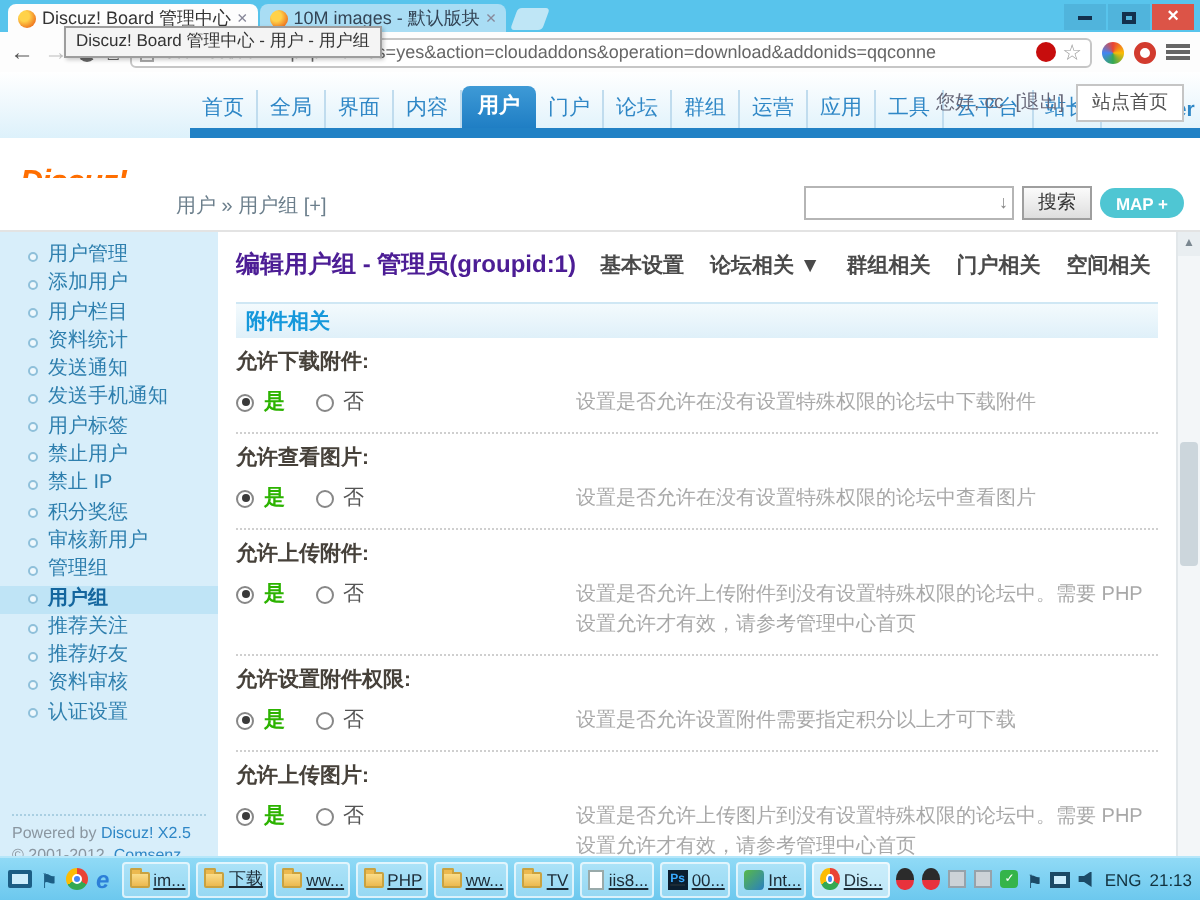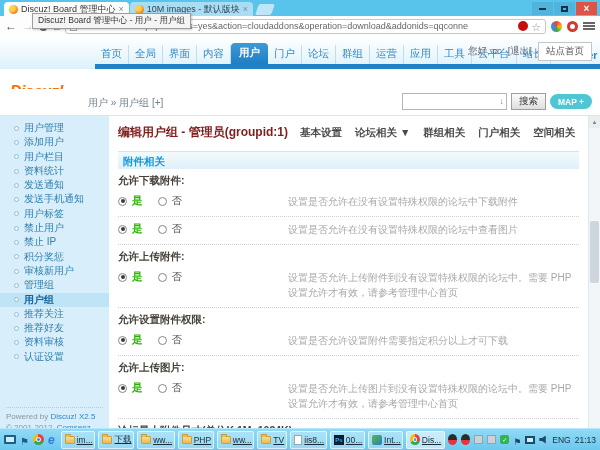--- a/index.html
+++ b/index.html
@@ -81,21 +81,21 @@
   .side-list { list-style:none; padding-top:5px; }
   .side-item { font-size:10px; color:#2e7fae; line-height:14.3px; padding-left:14px; display:flex; align-items:center; cursor:pointer; white-space:nowrap; }
   .bull { width:5px; height:5px; border:1px solid #8fc0da; border-radius:50%; background:#eef8fd; margin-right:5px; flex:none; }
   .side-item.active { background:#bfe4f6; font-weight:bold; color:#14669e; }
   .side-footer { position:absolute; left:6px; right:6px; bottom:4px; border-top:1px dotted #a9cfe2;
                  padding-top:3px; font-size:8px; color:#8a96a0; line-height:11px; }
   .side-footer a { color:#2f87c6; text-decoration:none; }
 
   .content { flex:1; position:relative; padding-right:12px; min-width:0; }
   .title-row { display:flex; align-items:center; padding:8px 9px 6px; gap:12px; }
-  .page-title { color:#7f1d1d; font-weight:bold; font-size:12px; white-space:nowrap; }
+  .page-title { color:#4c1d95; font-weight:bold; font-size:12px; white-space:nowrap; }
   .ctabs { display:flex; gap:13px; list-style:none; flex:1; }
   .ctabs li { font-size:10.5px; font-weight:bold; color:#4a4a4a; white-space:nowrap; cursor:pointer; }
 
   .section-band { margin:4px 9px 0; height:18px; line-height:18px; background:linear-gradient(#f3fafd,#dff0f9);
                   border-top:1px solid #cfe7f4; color:#1598db; font-weight:bold; font-size:10.5px; padding-left:5px; }
 
   .form { margin:0 9px; }
   .frow { border-bottom:1px dotted #cfcfcf; padding:5px 0 7px; }
   .frow:last-child { border-bottom:none; }
   .flabel { font-size:10.5px; font-weight:bold; color:#46413a; margin-bottom:6px; }
@@ -344,20 +344,21 @@
                 <span class="rad sel"></span>
                 <span class="ans-yes">是</span>
                 <span class="rad"></span>
                 <span class="ans-no">否</span>
               </div>
               <div class="hint">设置是否允许在没有设置特殊权限的论坛中下载附件</div>
             </div>
           </div>
 
           <div class="frow">
+            <div class="flabel">允许查看图片:</div>
             <div class="fctrl">
               <div class="controls">
                 <span class="rad sel"></span>
                 <span class="ans-yes">是</span>
                 <span class="rad"></span>
                 <span class="ans-no">否</span>
               </div>
               <div class="hint">设置是否允许在没有设置特殊权限的论坛中查看图片</div>
             </div>
           </div>

